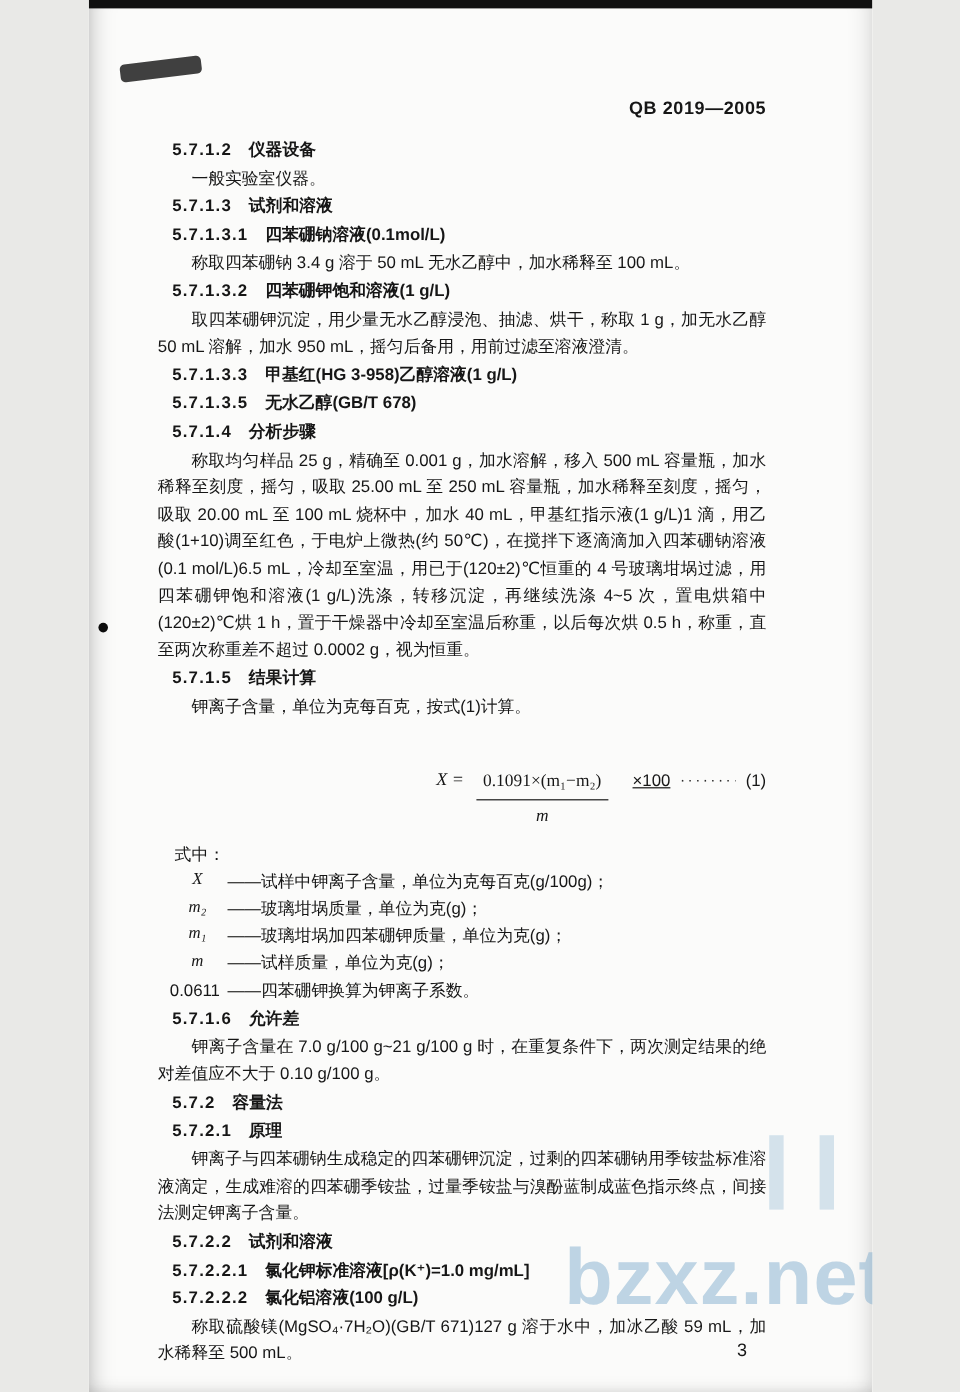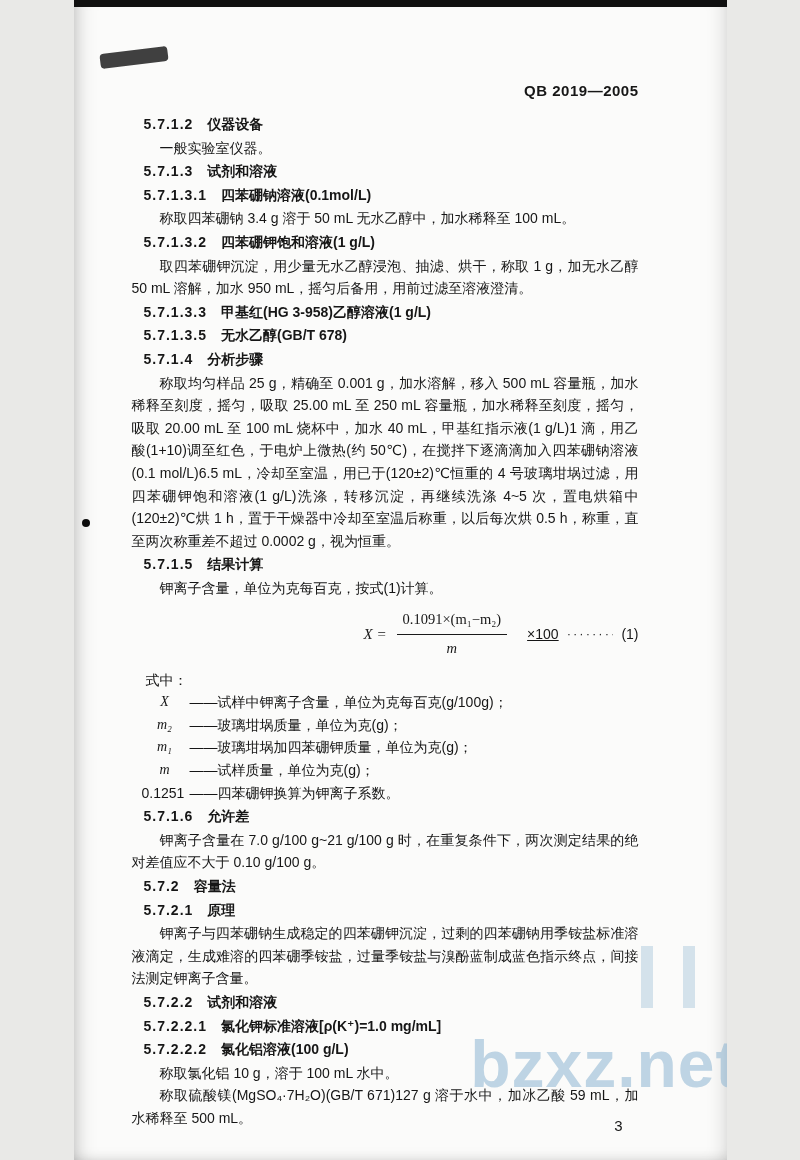--- a/index.html
+++ b/index.html
@@ -24,21 +24,21 @@
   .para { margin: 0; text-indent: 2em; text-align: justify; }
   .note { margin: 0; text-indent: 1em; }
   .def { display: flex; padding-left: 8px; }
   .term { flex: none; width: 50px; text-align: center; font-family: "Liberation Serif", serif; font-style: italic; }
   .term.num { font-style: normal; font-family: inherit; text-align: left; padding-left: 2px; }
   .ddesc { flex: 1; }
   .formula { display: flex; align-items: center; padding-left: 232px; margin: 9px 0; }
   .f-lhs { font-family: "Liberation Serif", serif; font-style: italic; margin-right: 10px; font-size: 15px; }
   .frac { display: inline-flex; flex-direction: column; align-items: center;
     font-family: "Liberation Serif", serif; font-size: 14.5px; }
-  .frac .fnum { padding: 0 6px 3px; border-bottom: 1.5px solid #1a1a1a; }
+  .frac .fnum { padding: 0 6px 3px; border-bottom: 1.5px solid #1a1a1a; margin-top: 32px; }
   .frac .fden { padding-top: 2px; font-style: italic; }
   .f-mult { margin-left: 20px; text-decoration: underline; }
   .f-dots { flex: 1; overflow: hidden; white-space: nowrap; margin: 0 8px;
     letter-spacing: 2px; color: #2b2b2b; font-size: 13px; }
   .f-label { flex: none; }
   .watermark { position: absolute; right: -12px; bottom: 58px; font-size: 66px; font-weight: bold;
     color: rgba(130,173,206,.5); letter-spacing: 1px; white-space: nowrap; }
   .wm-bar { position: absolute; background: rgba(130,173,206,.32); }
   .wm-bar.b1 { right: 74px; bottom: 152px; width: 12px; height: 62px; }
   .wm-bar.b2 { right: 32px; bottom: 152px; width: 12px; height: 62px; }
@@ -91,32 +91,31 @@
       </div>
       <div class="def">
         <span class="term">m₁</span>
         <span class="ddesc">——玻璃坩埚加四苯硼钾质量，单位为克(g)；</span>
       </div>
       <div class="def">
         <span class="term">m</span>
         <span class="ddesc">——试样质量，单位为克(g)；</span>
       </div>
       <div class="def">
-        <span class="term num">0.1251</span>
+        <span class="term num">0.0611</span>
         <span class="ddesc">——四苯硼钾换算为钾离子系数。</span>
       </div>
       <div class="heading"><span class="hnum">5.7.1.6</span><span>允许差</span></div>
       <p class="para">钾离子含量在 7.0 g/100 g~21 g/100 g 时，在重复条件下，两次测定结果的绝对差值应不大于 0.10 g/100 g。</p>
       <div class="heading"><span class="hnum">5.7.2</span><span>容量法</span></div>
       <div class="heading"><span class="hnum">5.7.2.1</span><span>原理</span></div>
       <p class="para">钾离子与四苯硼钠生成稳定的四苯硼钾沉淀，过剩的四苯硼钠用季铵盐标准溶液滴定，生成难溶的四苯硼季铵盐，过量季铵盐与溴酚蓝制成蓝色指示终点，间接法测定钾离子含量。</p>
       <div class="heading"><span class="hnum">5.7.2.2</span><span>试剂和溶液</span></div>
       <div class="heading"><span class="hnum">5.7.2.2.1</span><span>氯化钾标准溶液[ρ(K⁺)=1.0 mg/mL]</span></div>
       <div class="heading"><span class="hnum">5.7.2.2.2</span><span>氯化铝溶液(100 g/L)</span></div>
-      <p class="para">称取氯化铝 10 g，溶于 100 mL 水中。</p>
       <p class="para">称取硫酸镁(MgSO₄·7H₂O)(GB/T 671)127 g 溶于水中，加冰乙酸 59 mL，加水稀释至 500 mL。</p>
     </div>
 
   <div class="wm-bar b1"></div>
   <div class="wm-bar b2"></div>
   <div class="watermark">bzxz.net</div>
   <div class="page-number">3</div>
 </div>
 
 </body></html>

